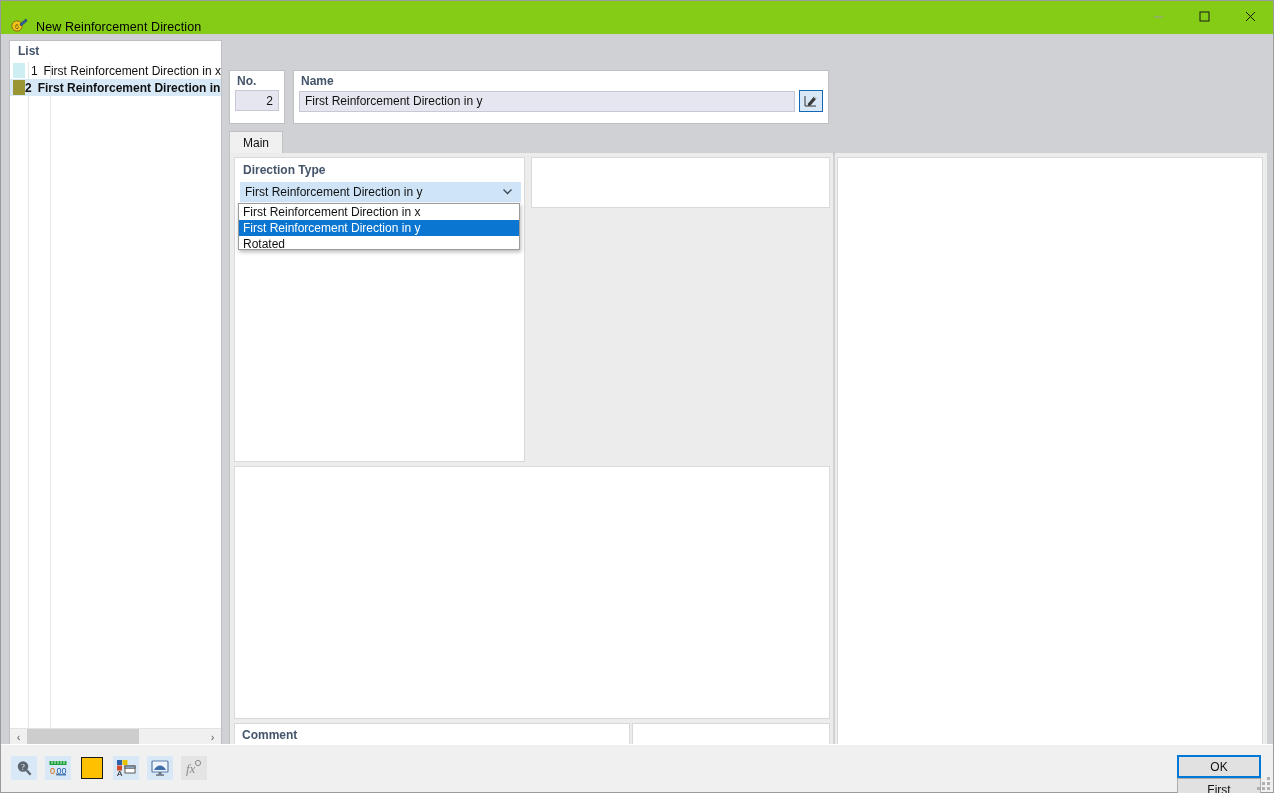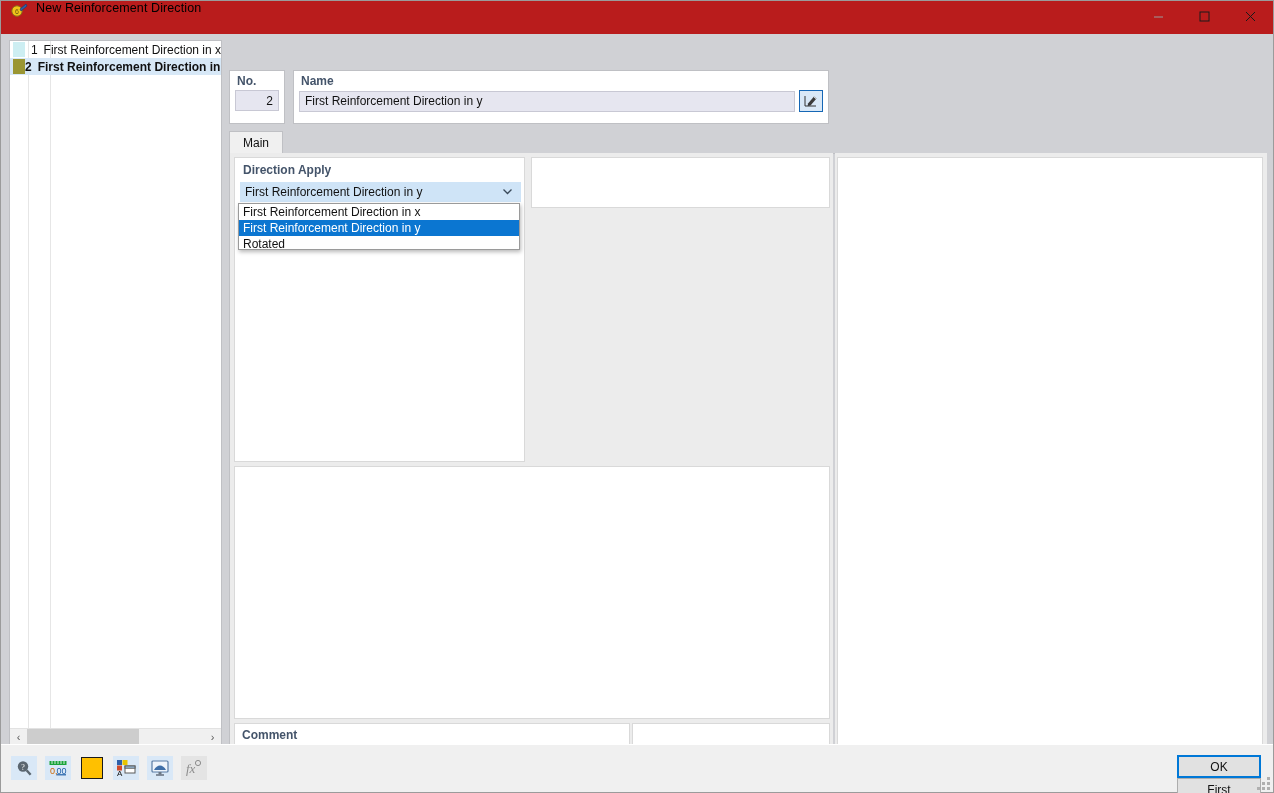--- a/index.html
+++ b/index.html
@@ -17,22 +17,22 @@
     position: absolute; left: 0; top: 0;
     width: 1274px; height: 793px;
     background: #f0f0f0;
     border: 1px solid #9b9b9b;
     display: flex; flex-direction: column;
   }
 
   
   #titlebar {
     height: 33px; min-height: 31px;
-    background: #b91c1c;
-    display: flex; align-items: flex-start;
+    background: #84cc16;
+    display: flex; align-items: flex-end;
     position: relative;
   }
   #title-icon {
     width: 18px; height: 18px;
     margin-left: 9px; margin-right: 8px;
     position: relative;
   }
   #title-text {
     font-size: 12.5px;
     color: #000000;
@@ -360,20 +360,21 @@
             <line x1="1" y1="1" x2="10" y2="10" stroke="currentColor" stroke-width="1"></line>
             <line x1="10" y1="1" x2="1" y2="10" stroke="currentColor" stroke-width="1"></line>
           </svg>
       </div>
     </div>
   </div>
 
   <div id="body">
 
     <div id="list-panel">
+      <div id="list-header">List</div>
       <div id="list-rows">
         <div id="list-grid-line"></div>
         <div id="list-grid-line2"></div>
 
         <div class="list-row">
           <span class="row-swatch" style="background:#cdeef2"></span>
           <span class="row-num">1</span>
           <span class="row-label">First Reinforcement Direction in x</span>
         </div>
 
@@ -457,21 +458,21 @@
 
 
     <div id="tabstrip">
       <div id="tab-main">Main</div>
       <div id="tab-rest"></div>
     </div>
 
     <div id="center-wrap">
 
       <div class="wpanel" id="p-direction">
-        <div id="direction-label">Direction Apply</div>
+        <div id="direction-label">Direction Type</div>
         <div id="dd-closed">
           <span>First Reinforcement Direction in y</span>
           <span id="dd-caret">
             <svg width="13" height="13" viewBox="0 0 13 13">
                 <path d="M2.5 4.5 L6.5 8.5 L10.5 4.5" fill="none" stroke="#3a4a5a" stroke-width="1.3"></path>
               </svg>
           </span>
         </div>
       </div>
 

